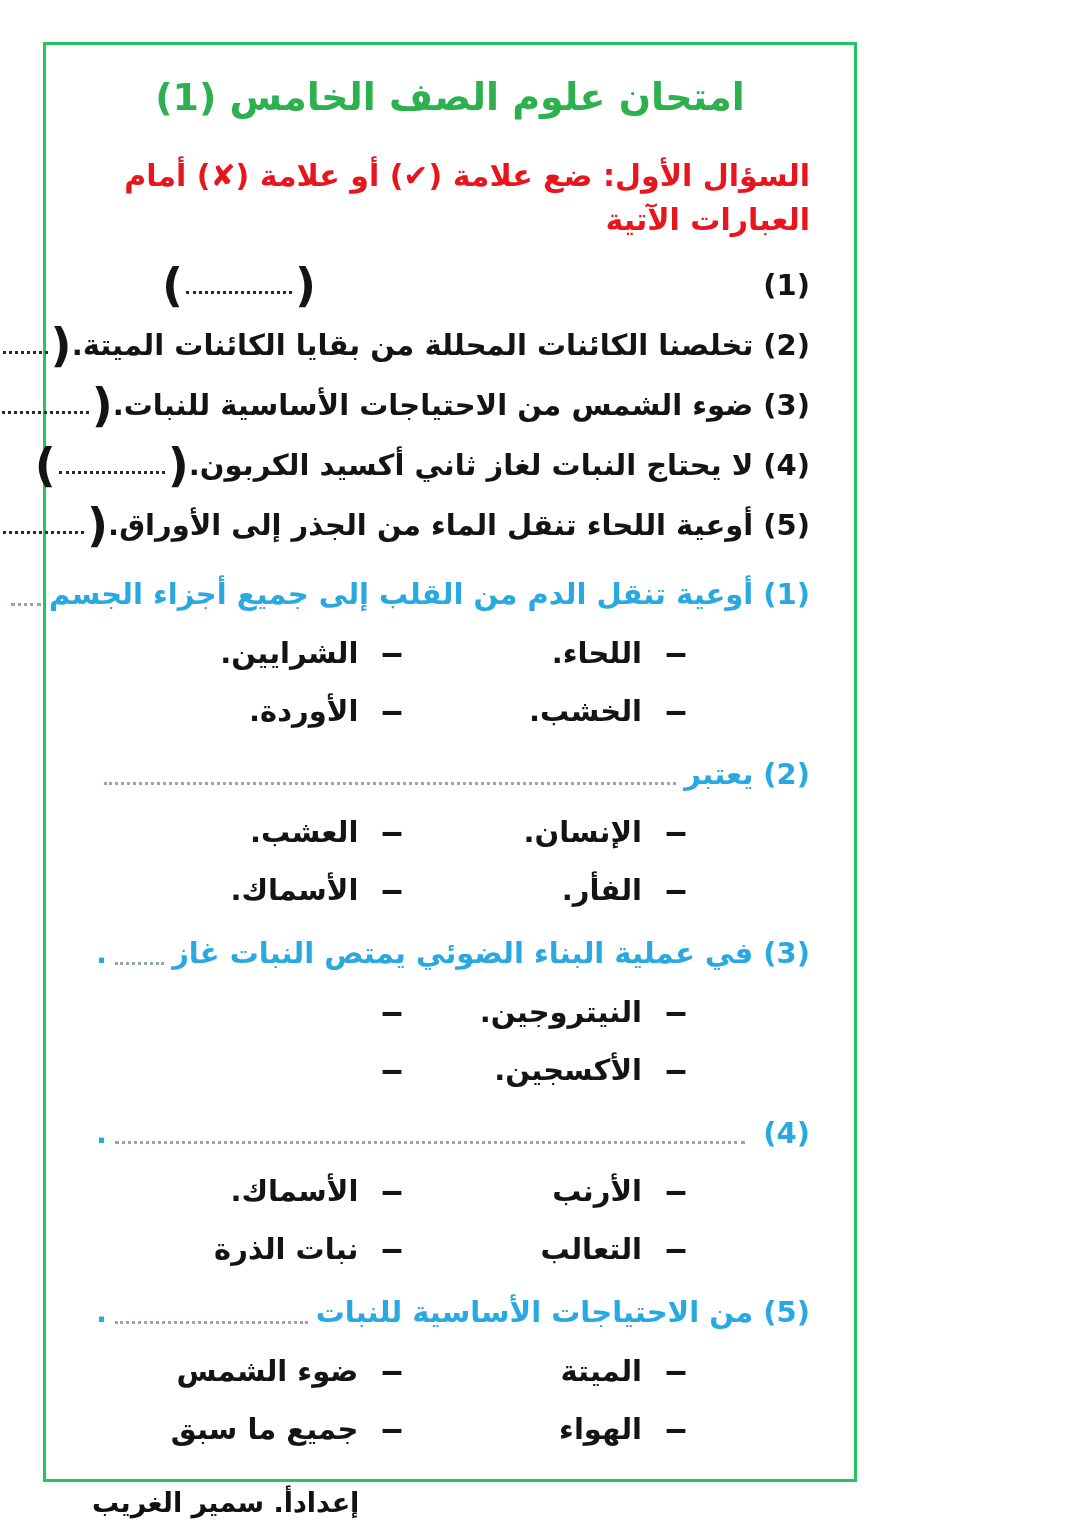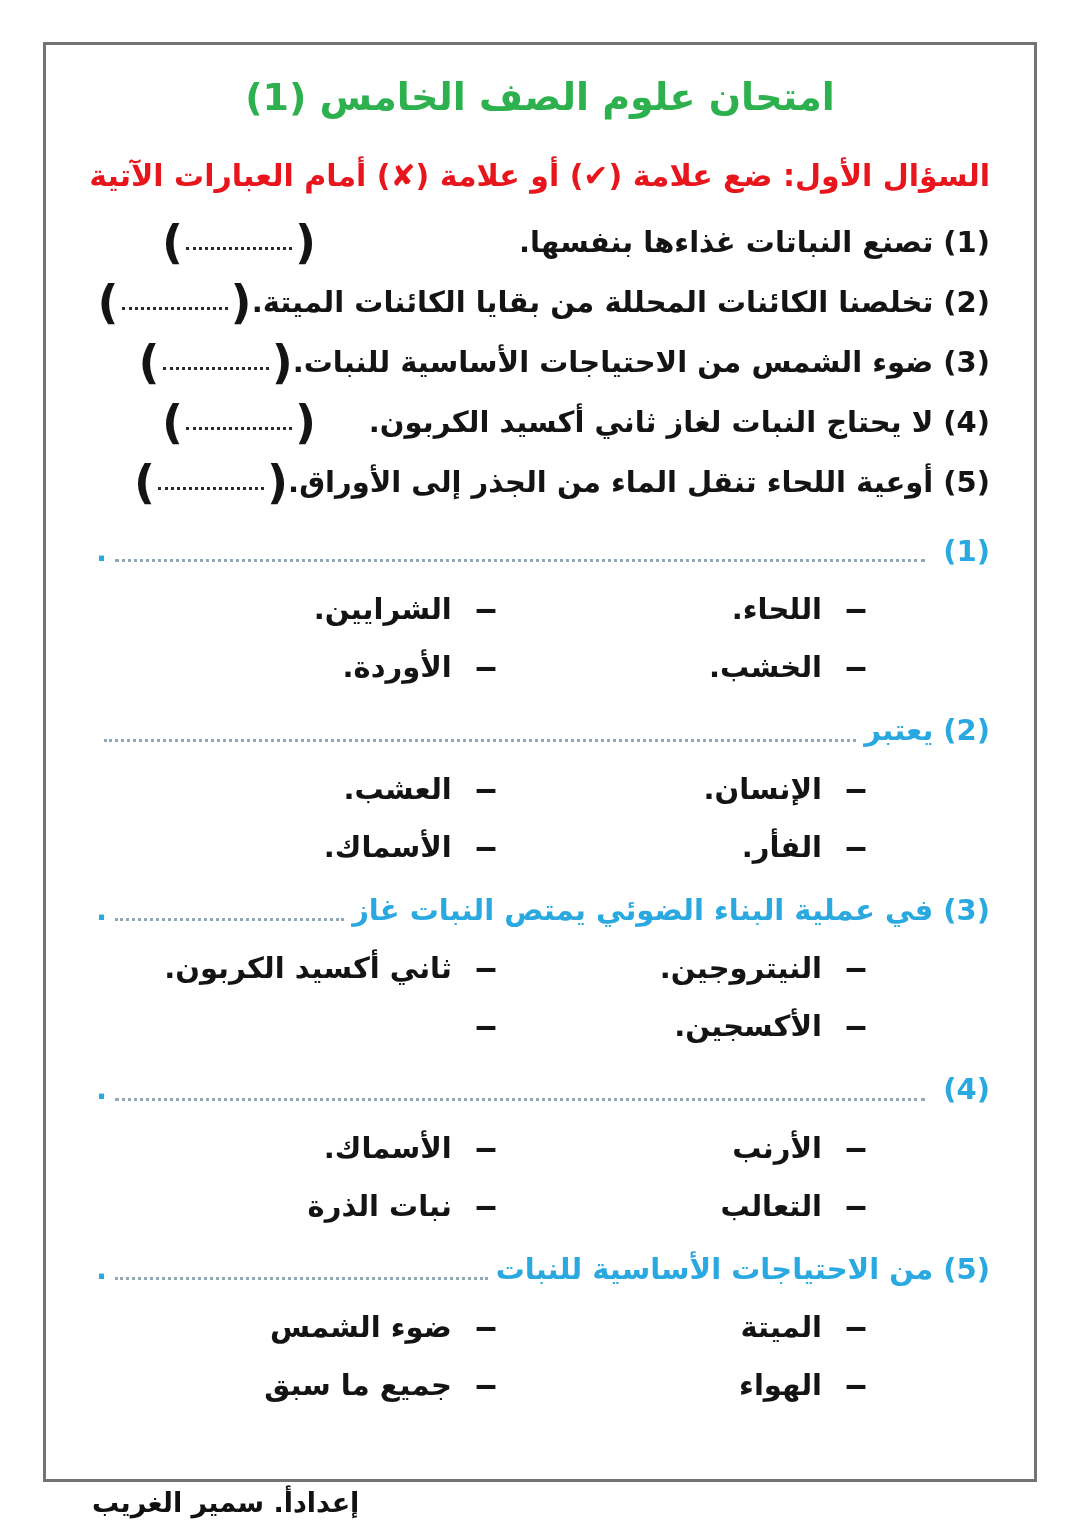--- a/index.html
+++ b/index.html
@@ -6,22 +6,22 @@
   body {
     width:1080px; height:1528px;
     background:#ffffff;
     font-family:"DejaVu Sans", sans-serif;
     font-weight:700;
     position:relative;
     overflow:hidden;
   }
   .sheet {
     position:absolute; left:43px; top:42px;
-    width:994px; height:1440px;
-    border:3px solid #737373;
+    width:814px; height:1440px;
+    border:3px solid #22c55e;
     box-sizing:border-box;
     direction:rtl;
     padding:20px 20px 0 20px;
   }
   .title {
     margin:8px 0 0 0;
     text-align:center;
     color:#2db14f;
     font-size:38px;
     line-height:1.3;
@@ -88,21 +88,20 @@
 
 <div class="sheet">
   <h1 class="title">امتحان علوم الصف الخامس (1)</h1>
 
   <div class="sec-heading">السؤال الأول:  ضع علامة (✔) أو علامة (✘) أمام العبارات الآتية</div>
 
   <div id="statements">
   <div class="stmt-row">
     <div class="stmt-text">
       <span class="stmt-num">(1)</span>
-      <span class="stmt-body">تصنع النباتات غذاءها بنفسها.</span>
     </div>
     <div class="answer-slot">
       <span class="paren paren-open">(</span>
       <span class="dotline"></span>
       <span class="paren paren-close">)</span>
     </div>
   </div>
 
   <div class="stmt-row">
     <div class="stmt-text">
@@ -151,20 +150,21 @@
       <span class="paren paren-close">)</span>
     </div>
   </div>
 </div>
 
 
   <div id="questions">
   <div class="mcq">
     <div class="mcq-stem">
       <span class="mcq-num">(1)</span>
+      <span class="mcq-before">أوعية تنقل الدم من القلب إلى جميع أجزاء الجسم</span>
       <span class="mcq-dots"></span>
       <span class="mcq-after">.</span>
     </div>
     <div class="mcq-options">
           <div class="option">
             <span class="dash">–</span>
             <span class="option-label">اللحاء.</span>
           </div>
           <div class="option">
             <span class="dash">–</span>
@@ -214,21 +214,20 @@
       <span class="mcq-dots"></span>
       <span class="mcq-after">.</span>
     </div>
     <div class="mcq-options">
           <div class="option">
             <span class="dash">–</span>
             <span class="option-label">النيتروجين.</span>
           </div>
           <div class="option">
             <span class="dash">–</span>
-            <span class="option-label">ثاني أكسيد الكربون.</span>
           </div>
           <div class="option">
             <span class="dash">–</span>
             <span class="option-label">الأكسجين.</span>
           </div>
           <div class="option">
             <span class="dash">–</span>
           </div>
         </div>
   </div>

